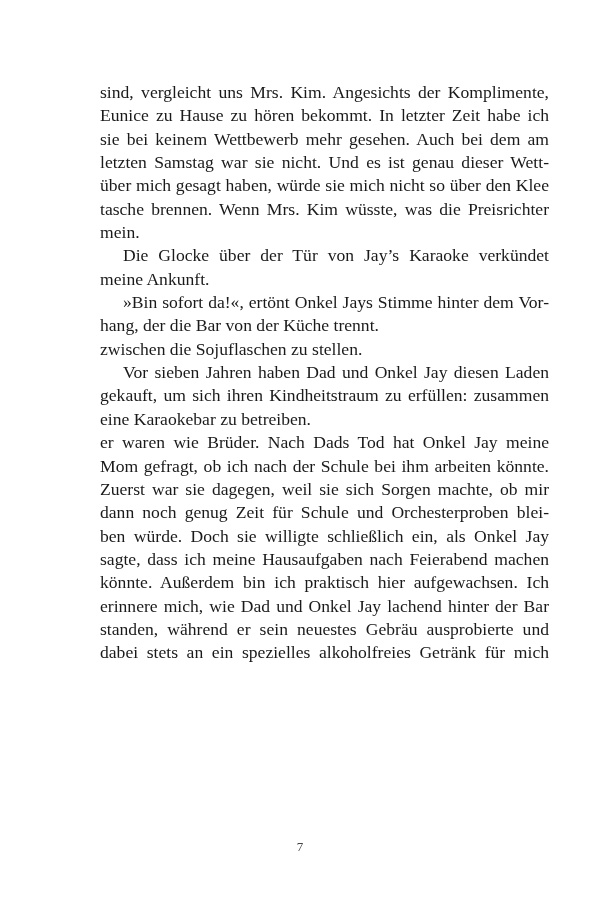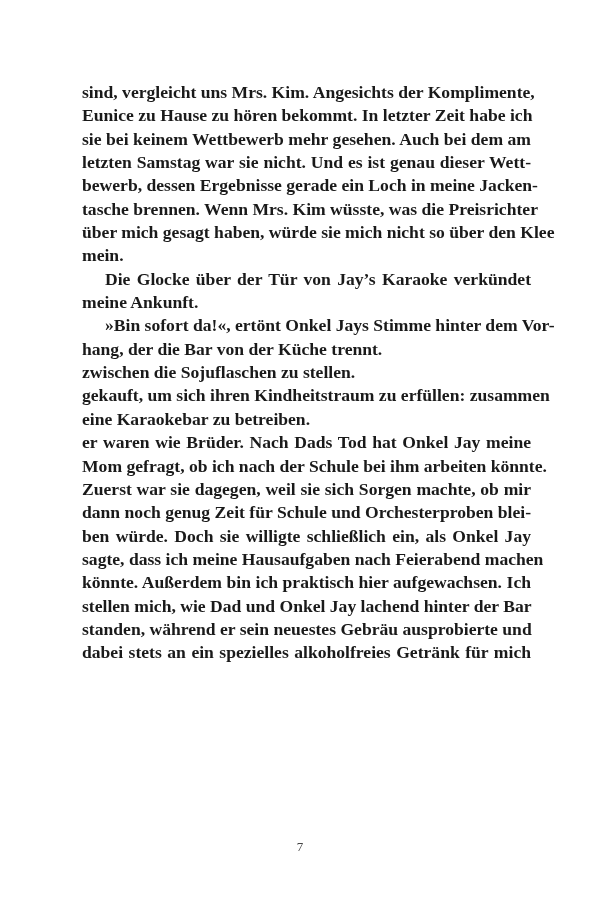--- a/index.html
+++ b/index.html
@@ -8,31 +8,30 @@
       background: #ffffff;
     }
     body {
       width: 600px;
       height: 905px;
       position: relative;
       overflow: hidden;
     }
     .page {
       position: absolute;
-      left: 82px;
+      left: 100px;
       top: 81px;
       width: 449px;
       font-family: "DejaVu Serif", "Liberation Serif", serif;
       font-family: "Liberation Serif", serif;
       font-size: 17.6px;
       line-height: 23.35px;
       color: #1a1a1a;
       text-align: justify;
       hyphens: manual;
-      font-weight: bold;
     }
     .page p {
       margin: 0;
       padding: 0;
     }
     .line {
       display: block;
       text-align: justify;
       text-align-last: justify;
       white-space: nowrap;
@@ -58,46 +57,46 @@
   </style>
 </head>
 <body>
 
 <div class="page" id="page-body">
     <p>
       <span class="line">sind, vergleicht uns Mrs. Kim. Angesichts der Komplimente,</span>
       <span class="line">Eunice zu Hause zu hören bekommt. In letzter Zeit habe ich</span>
       <span class="line">sie bei keinem Wettbewerb mehr gesehen. Auch bei dem am</span>
       <span class="line">letzten Samstag war sie nicht. Und es ist genau dieser Wett-</span>
-      <span class="line">bewerb, dessen Ergebnisse gerade ein Loch in meine Jacken-</span>
+      <span class="line">über mich gesagt haben, würde sie mich nicht so über den Klee</span>
       <span class="line">tasche brennen. Wenn Mrs. Kim wüsste, was die Preisrichter</span>
-      <span class="line">über mich gesagt haben, würde sie mich nicht so über den Klee</span>
       <span class="line last">mein.</span>
     </p>
     <p>
       <span class="line indent">Die Glocke über der Tür von Jay’s Karaoke verkündet</span>
       <span class="line last">meine Ankunft.</span>
     </p>
     <p>
       <span class="line indent">»Bin sofort da!«, ertönt Onkel Jays Stimme hinter dem Vor-</span>
       <span class="line last">hang, der die Bar von der Küche trennt.</span>
     </p>
     <p>
       <span class="line last">zwischen die Sojuflaschen zu stellen.</span>
     </p>
     <p>
+      <span class="line indent">Vor sieben Jahren haben Dad und Onkel Jay diesen Laden</span>
       <span class="line">gekauft, um sich ihren Kindheitstraum zu erfüllen: zusammen</span>
       <span class="line last">eine Karaokebar zu betreiben.</span>
     </p>
     <p>
       <span class="line">er waren wie Brüder. Nach Dads Tod hat Onkel Jay meine</span>
       <span class="line">Mom gefragt, ob ich nach der Schule bei ihm arbeiten könnte.</span>
       <span class="line">Zuerst war sie dagegen, weil sie sich Sorgen machte, ob mir</span>
       <span class="line">dann noch genug Zeit für Schule und Orchesterproben blei-</span>
       <span class="line">ben würde. Doch sie willigte schließlich ein, als Onkel Jay</span>
       <span class="line">sagte, dass ich meine Hausaufgaben nach Feierabend machen</span>
       <span class="line">könnte. Außerdem bin ich praktisch hier aufgewachsen. Ich</span>
-      <span class="line">stellen mich, wie Dad und Onkel Jay lachend hinter der Bar</span>
+      <span class="line">erinnere mich, wie Dad und Onkel Jay lachend hinter der Bar</span>
       <span class="line">standen, während er sein neuestes Gebräu ausprobierte und</span>
       <span class="line">dabei stets an ein spezielles alkoholfreies Getränk für mich</span>
     </p>
   </div>
 <div class="page-number">7</div>
 
 </body></html>

